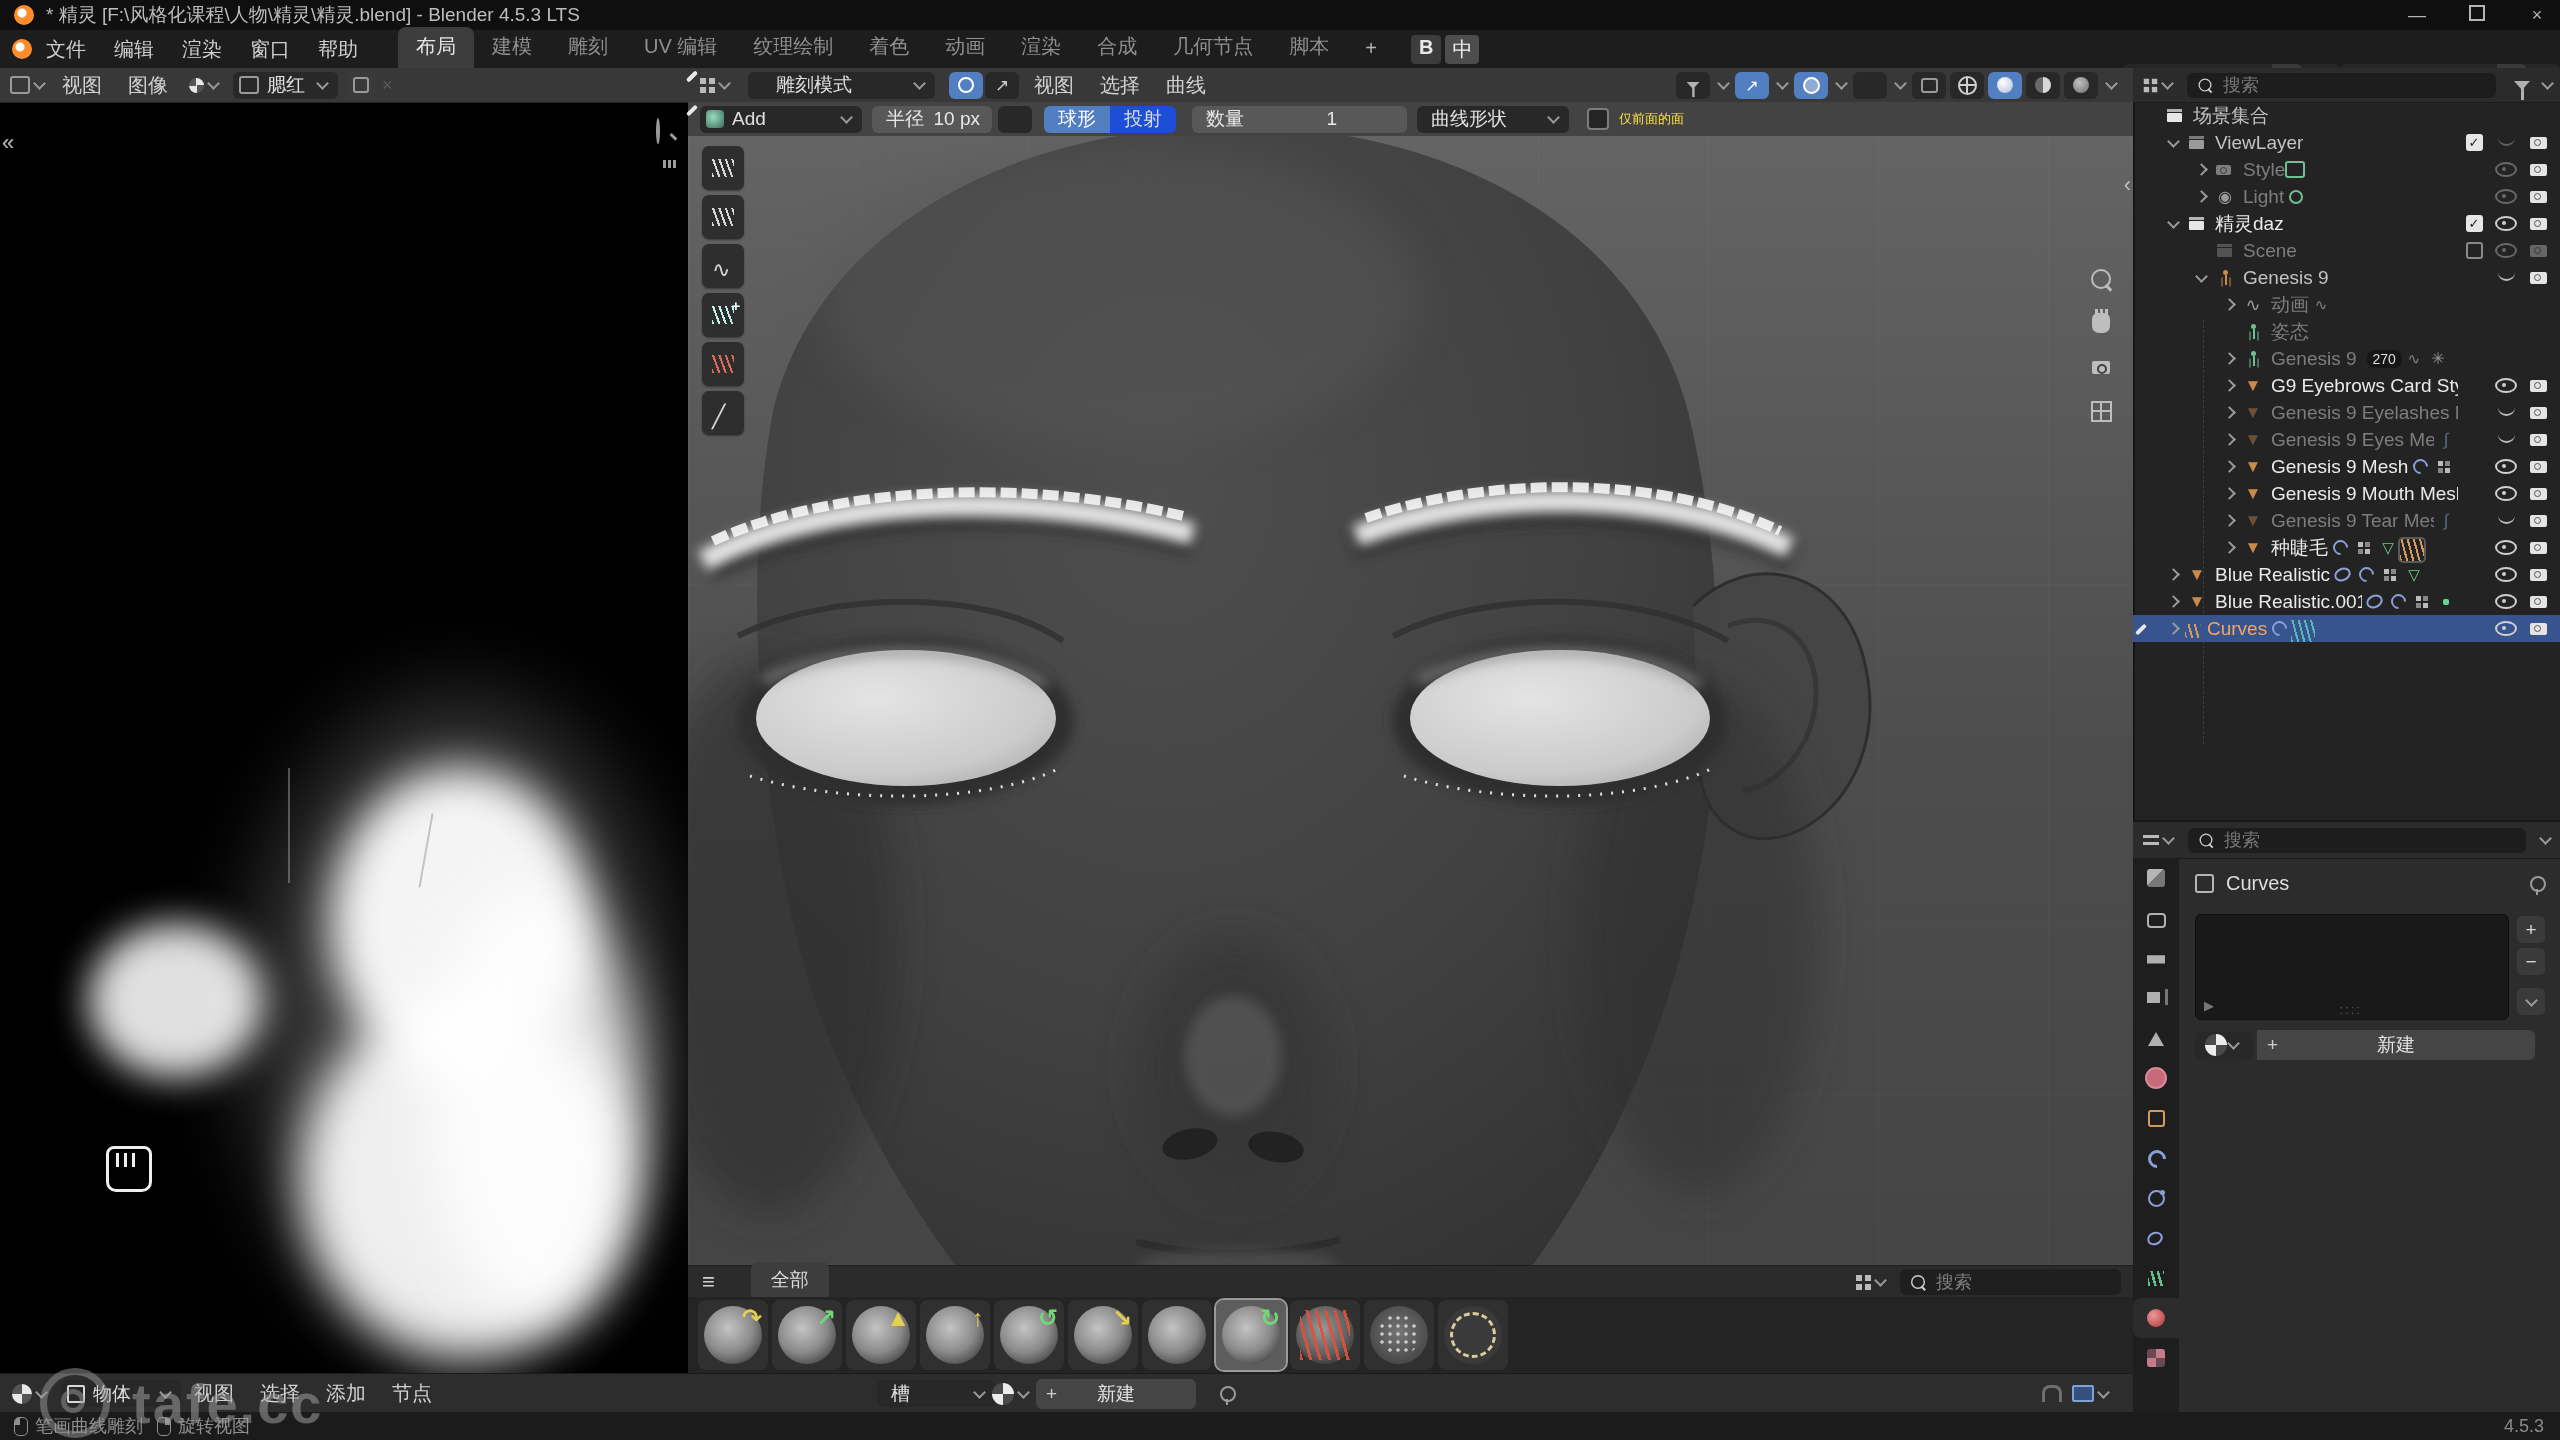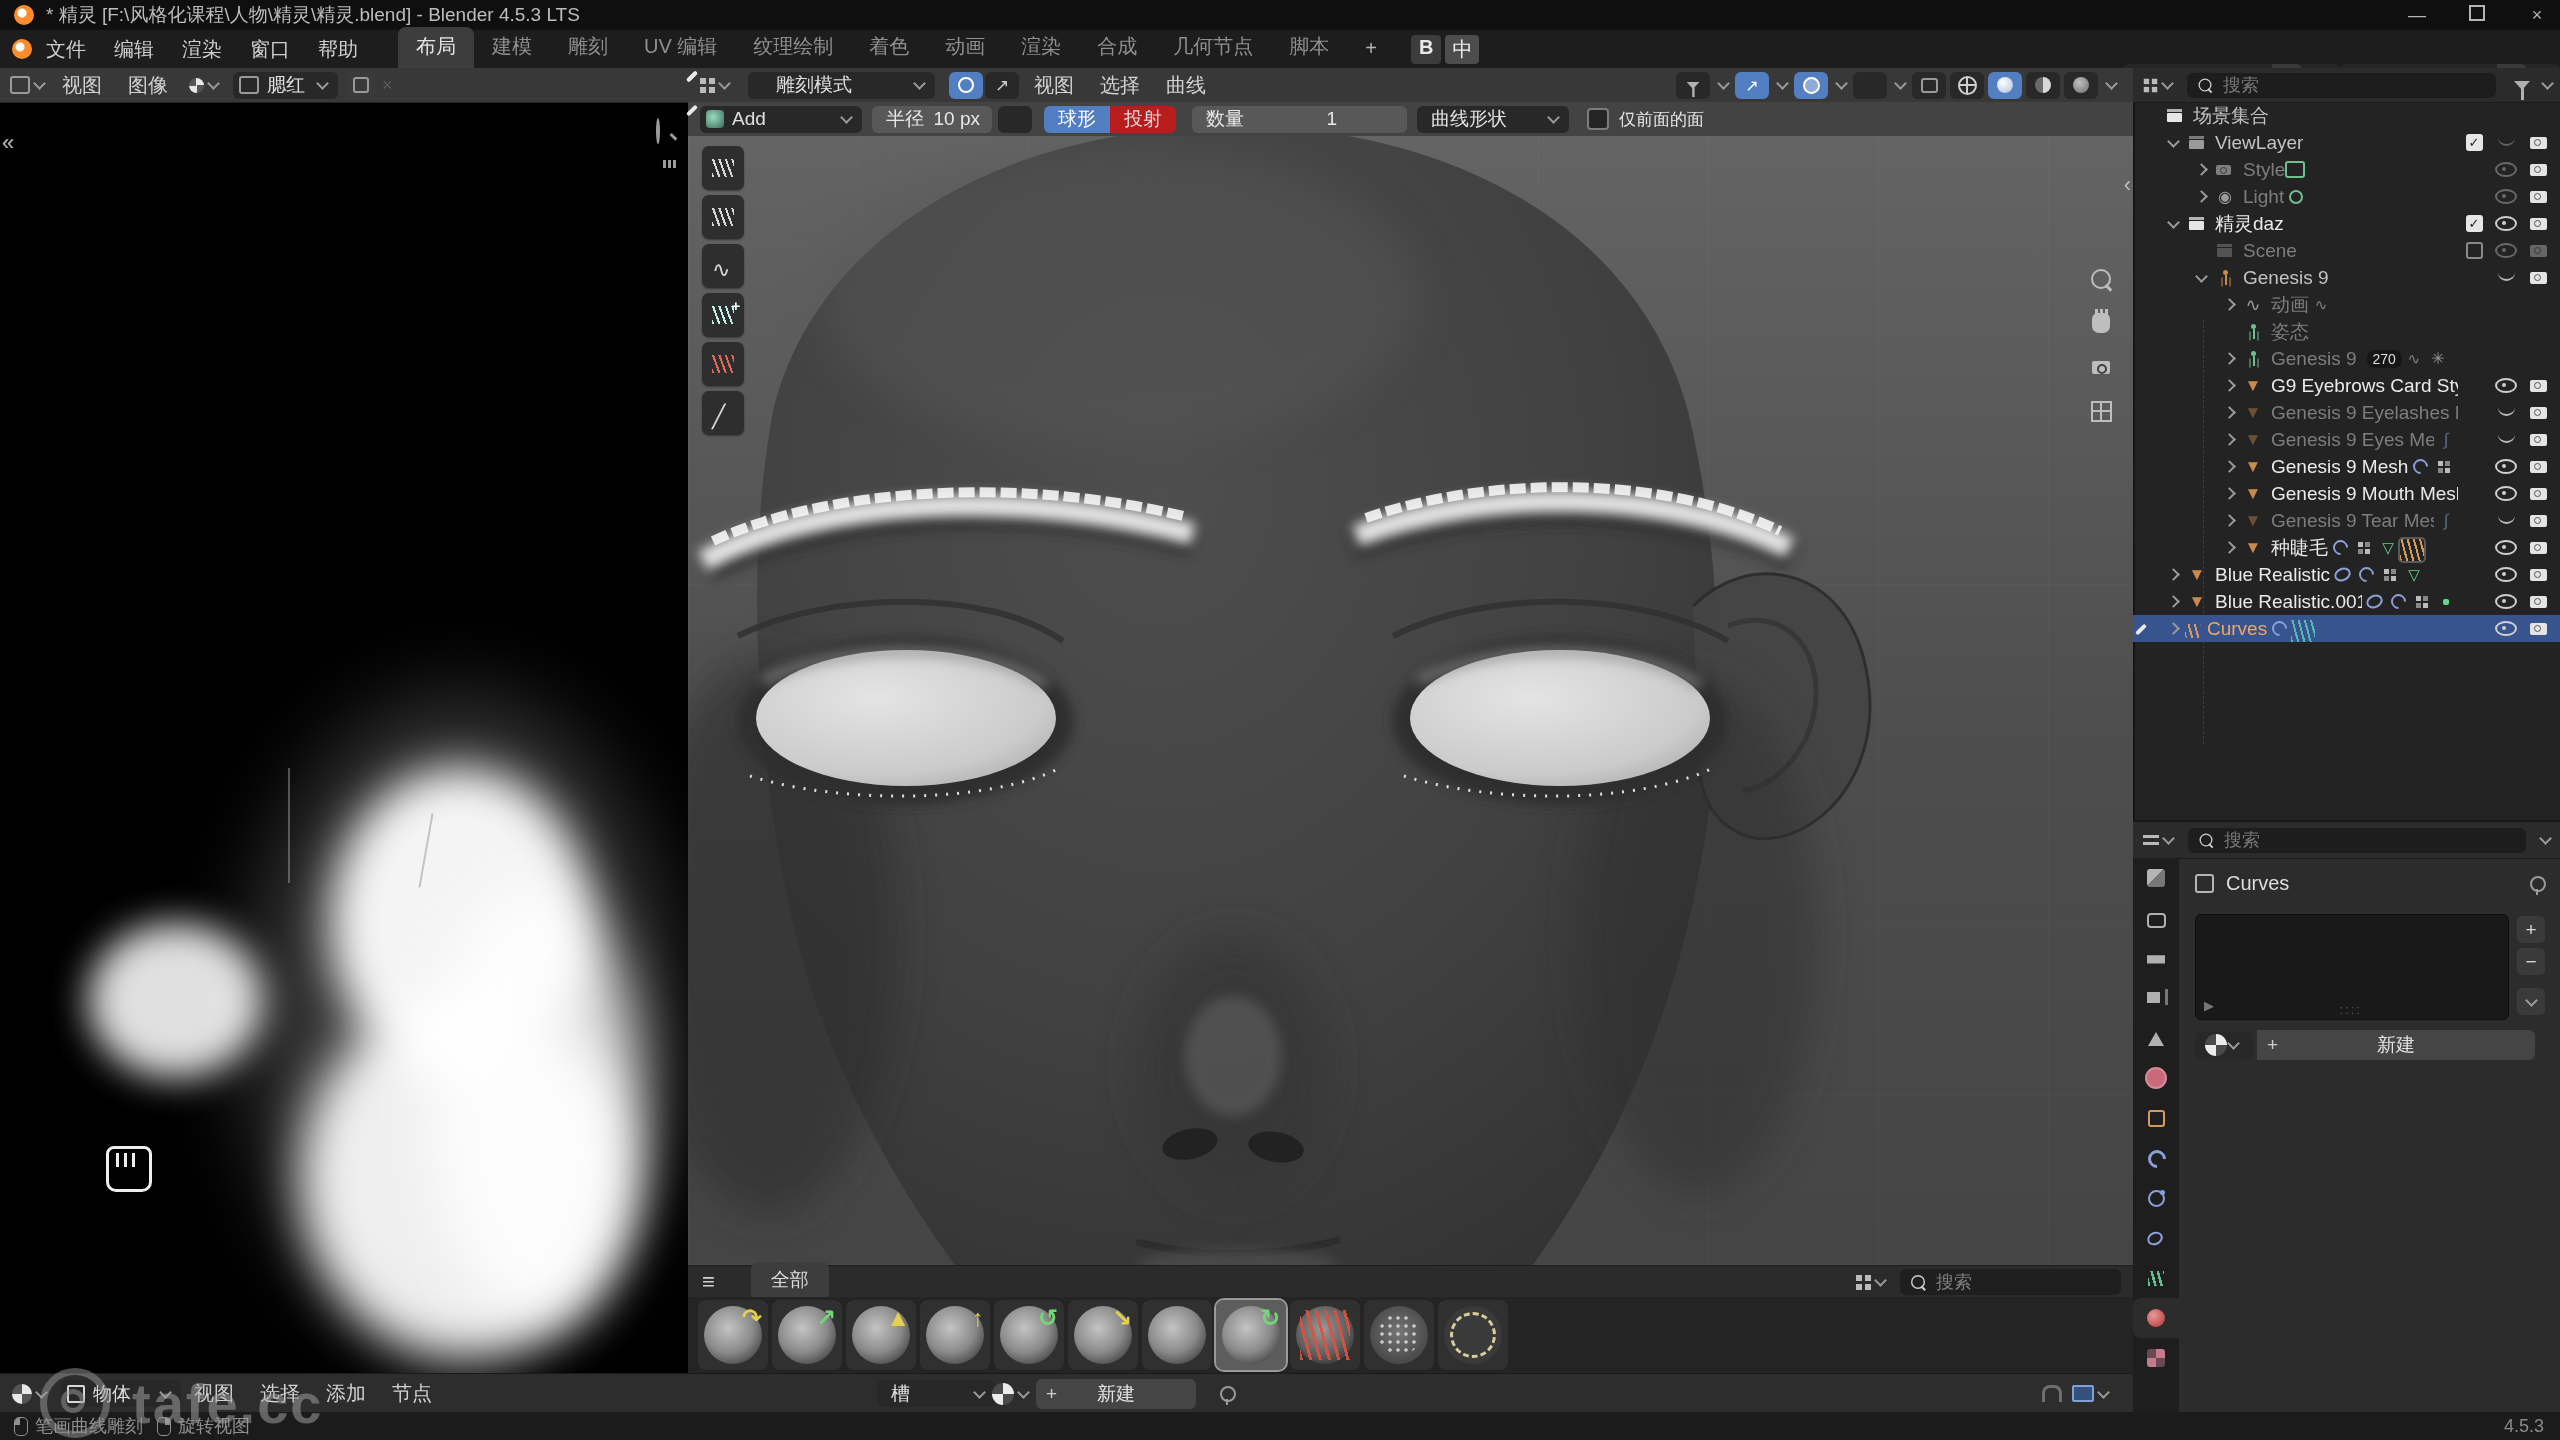--- a/index.html
+++ b/index.html
@@ -52,21 +52,21 @@
   .gloveic{width:40px;height:40px;border:3px solid #efefef;border-radius:8px 8px 10px 10px;position:relative;background:rgba(0,0,0,.3);}
   .gloveic::before{content:'';position:absolute;left:7px;top:4px;width:3px;height:14px;background:#efefef;box-shadow:8px 0 0 #efefef,16px 0 0 #efefef;}
   
   #vp-header{left:688px;top:68px;width:1445px;height:34px;}
   #vp-tools{left:688px;top:102px;width:1445px;height:34px;background:#434343;display:flex;align-items:center;border-bottom:1px solid #2a2a2a;}
   #vp-canvas{left:688px;top:136px;width:1445px;height:1129px;background:linear-gradient(#646464,#4d4d4d 55%,#454545);overflow:hidden;}
   #vp-canvas .grid{position:absolute;inset:0;opacity:.5;background-image:repeating-linear-gradient(90deg,rgba(255,255,255,.05) 0 1px,transparent 1px 170px),repeating-linear-gradient(0deg,rgba(255,255,255,.05) 0 1px,transparent 1px 170px);}
   .vp-info{position:absolute;left:78px;top:14px;line-height:31px;color:#ececec;text-shadow:0 1px 2px rgba(0,0,0,.45);font-size:21px;}
   .tglbtn{width:34px;height:27px;border-radius:6px;display:flex;align-items:center;justify-content:center;background:#282828;margin-right:2px;}
   .tglbtn.on{background:#527ec2;}
-  .seg{height:27px;border-radius:0;display:flex;align-items:center;justify-content:center;color:#dcdcdc;background:#b91c1c;padding:0 14px;font-size:19px;}
+  .seg{height:27px;border-radius:0;display:flex;align-items:center;justify-content:center;color:#dcdcdc;background:#1d4ed8;padding:0 14px;font-size:19px;}
   .seg.on{background:#527ec2;color:#fff;}
   .slider{background:#585858;border-radius:6px;height:27px;display:flex;align-items:center;color:#e8e8e8;font-size:19px;}
   .axbtn{width:26px;height:26px;border-radius:5px;background:#282828;color:#cfcfcf;display:flex;align-items:center;justify-content:center;font-size:18px;margin-left:3px;}
   .axbtn.on{background:#527ec2;color:#fff;}
   .cbox{width:18px;height:18px;border:2px solid #7c7c7c;border-radius:4px;background:#252525;}
   
   .vtool{position:absolute;left:14px;width:42px;height:44px;border-radius:7px;background:#2e2e2e;display:flex;align-items:center;justify-content:center;box-shadow:0 1px 2px rgba(0,0,0,.4);}
   .strokes{width:22px;height:18px;background:repeating-linear-gradient(70deg,#d8d8d8 0 2px,transparent 2px 6px);}
   .vt-add .strokes{background:repeating-linear-gradient(70deg,#bff0ea 0 2px,transparent 2px 6px);}
   .vt-del .strokes{background:repeating-linear-gradient(70deg,#e06a5a 0 2px,transparent 2px 6px);}
@@ -405,21 +405,21 @@
   </div>
   <div class="slider" style="margin-left:16px;width:215px">
     <span style="margin-left:14px">数量</span>
     <span style="margin-left:auto;margin-right:70px">1</span>
   </div>
   <div class="wdg" style="margin-left:10px;width:140px">
     <span class="lab">曲线形状</span>
     <span class="chev" style="margin-left:auto"></span>
   </div>
   <span class="cbox" style="margin-left:18px"></span>
-  <span style="margin-left:10px;color:#e5e5e5;font-size:17px">仅前面的面</span>
+  <span style="margin-left:10px;color:#fde047;font-size:13px">仅前面的面</span>
   <div class="row" style="position:absolute;left:1810px">
     <span style="width:26px;height:22px;background:repeating-linear-gradient(45deg,#bbb 0 2px,transparent 2px 6px);opacity:.8;border-radius:3px"></span>
     <span class="axbtn on">X</span>
     <span class="axbtn">Y</span>
 
   </div>
 </div>
 
 <div id="vp-canvas" class="abs">
   <div class="grid"></div>

